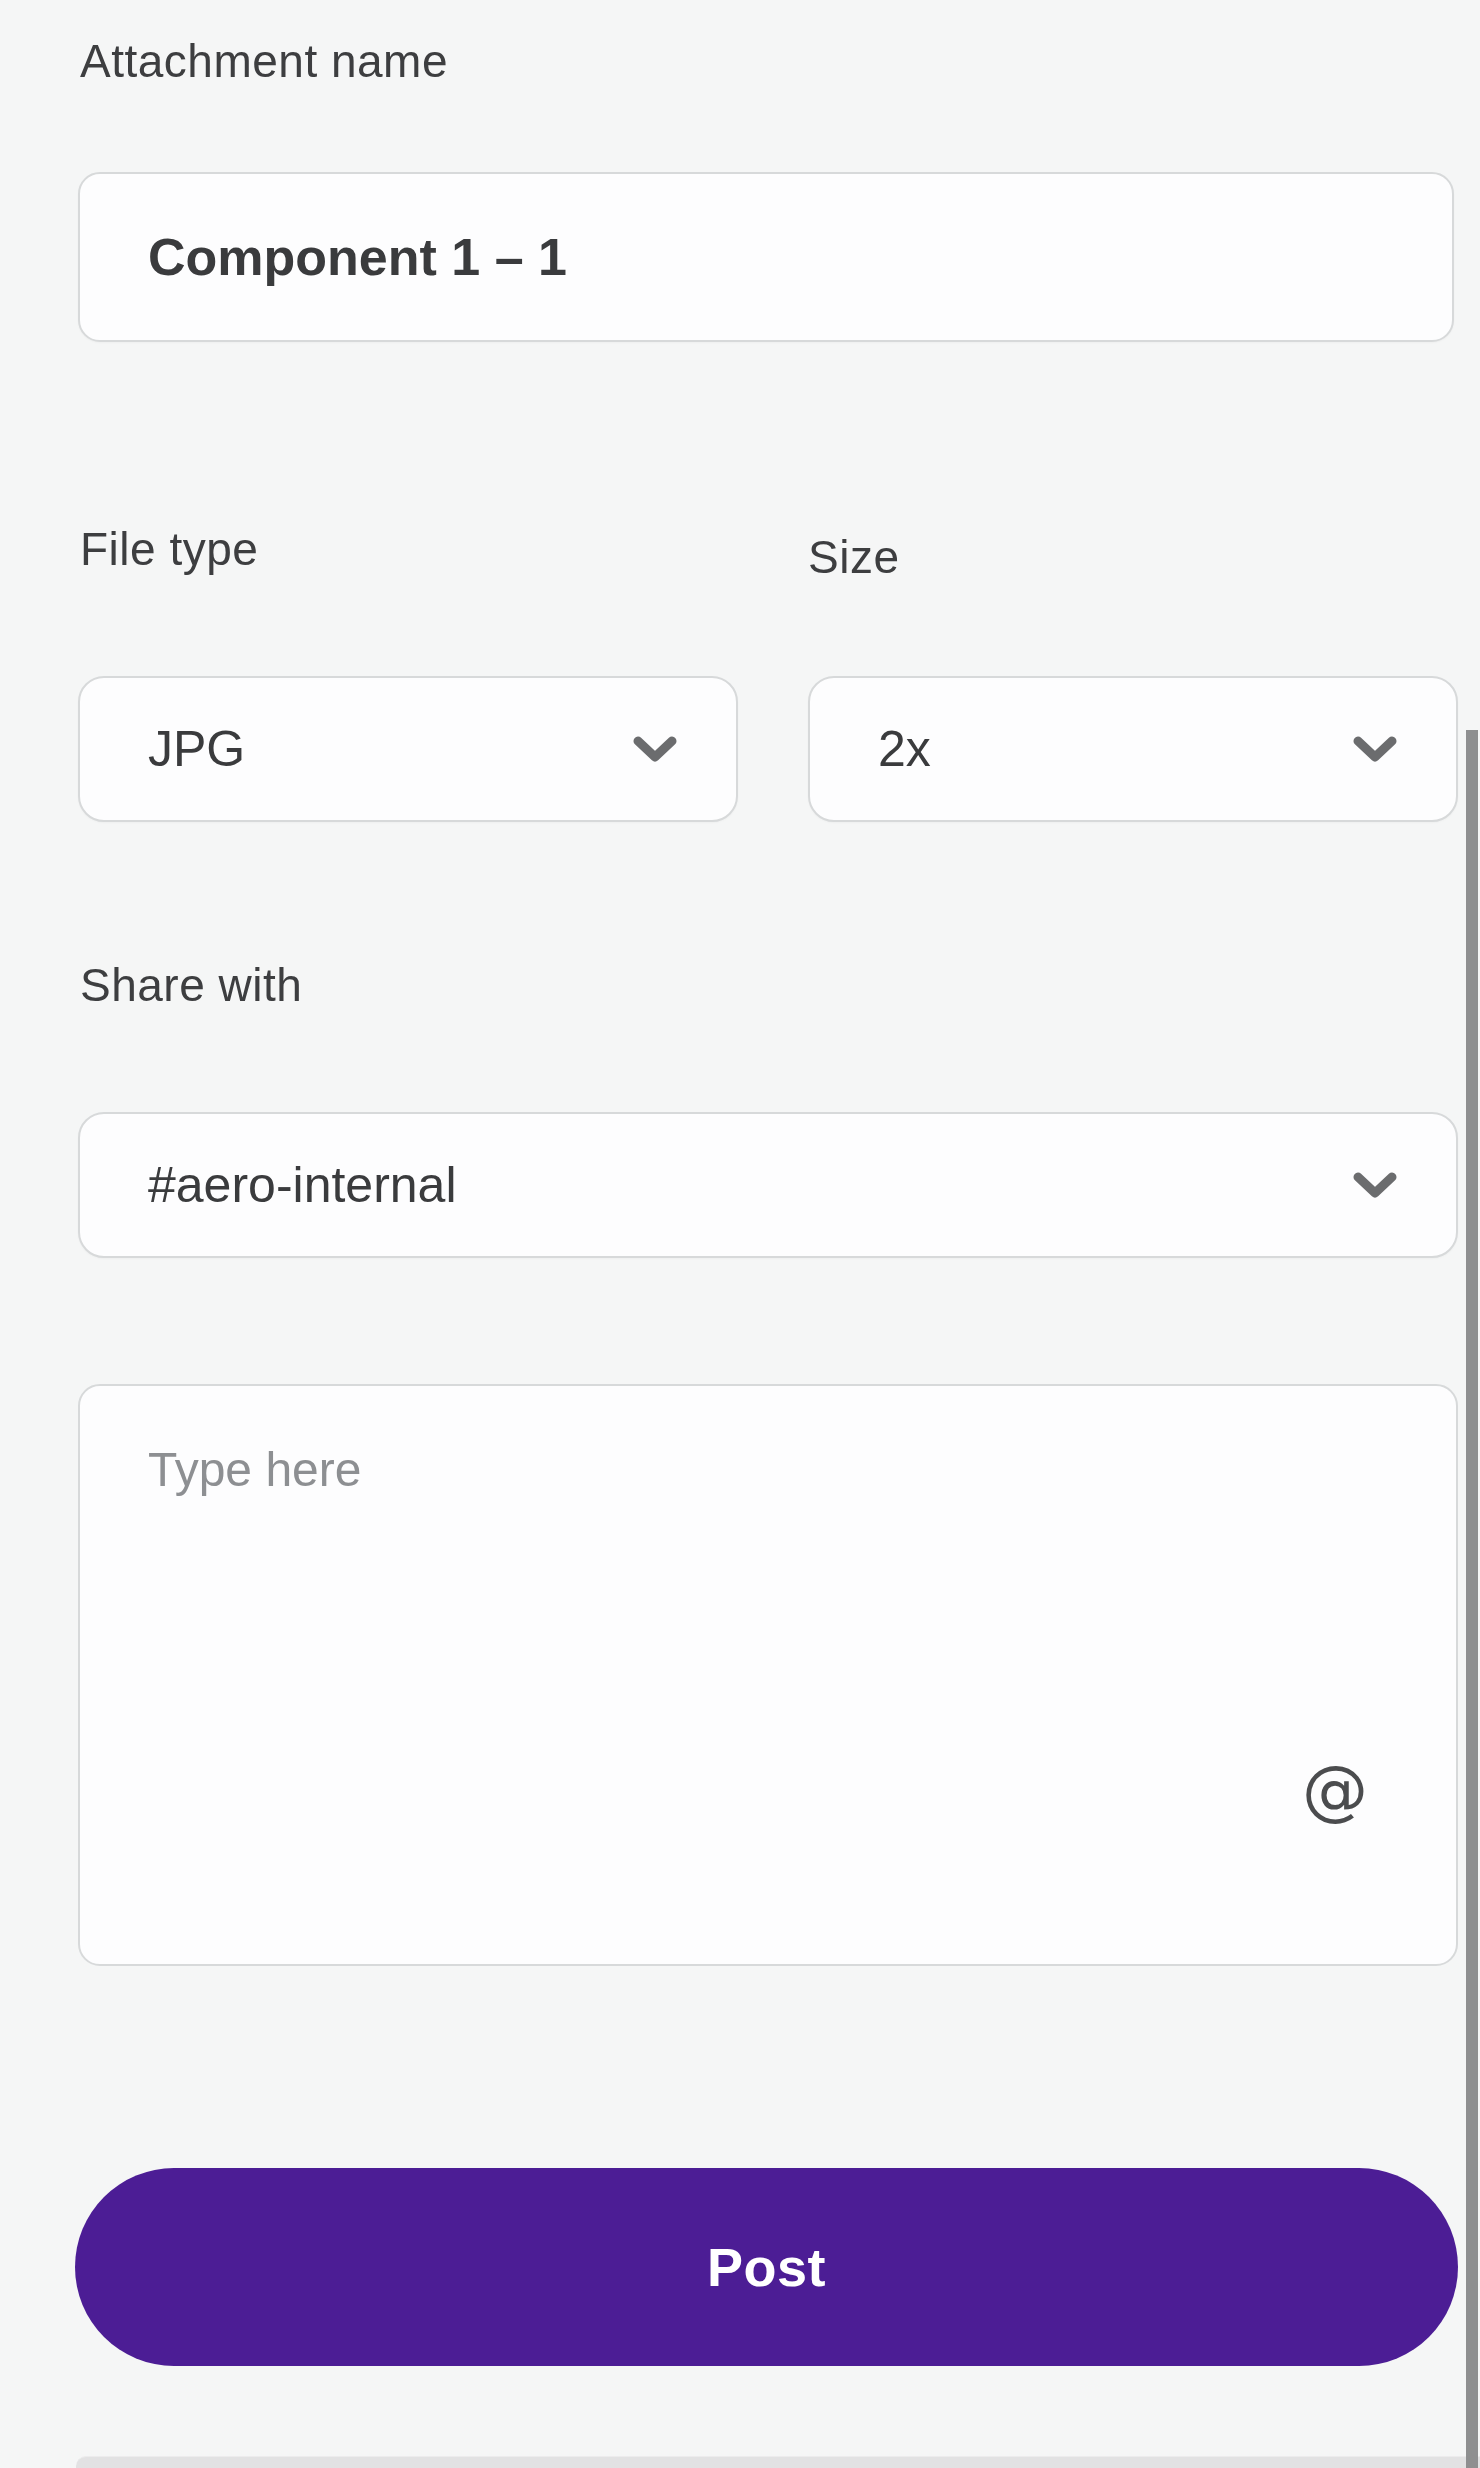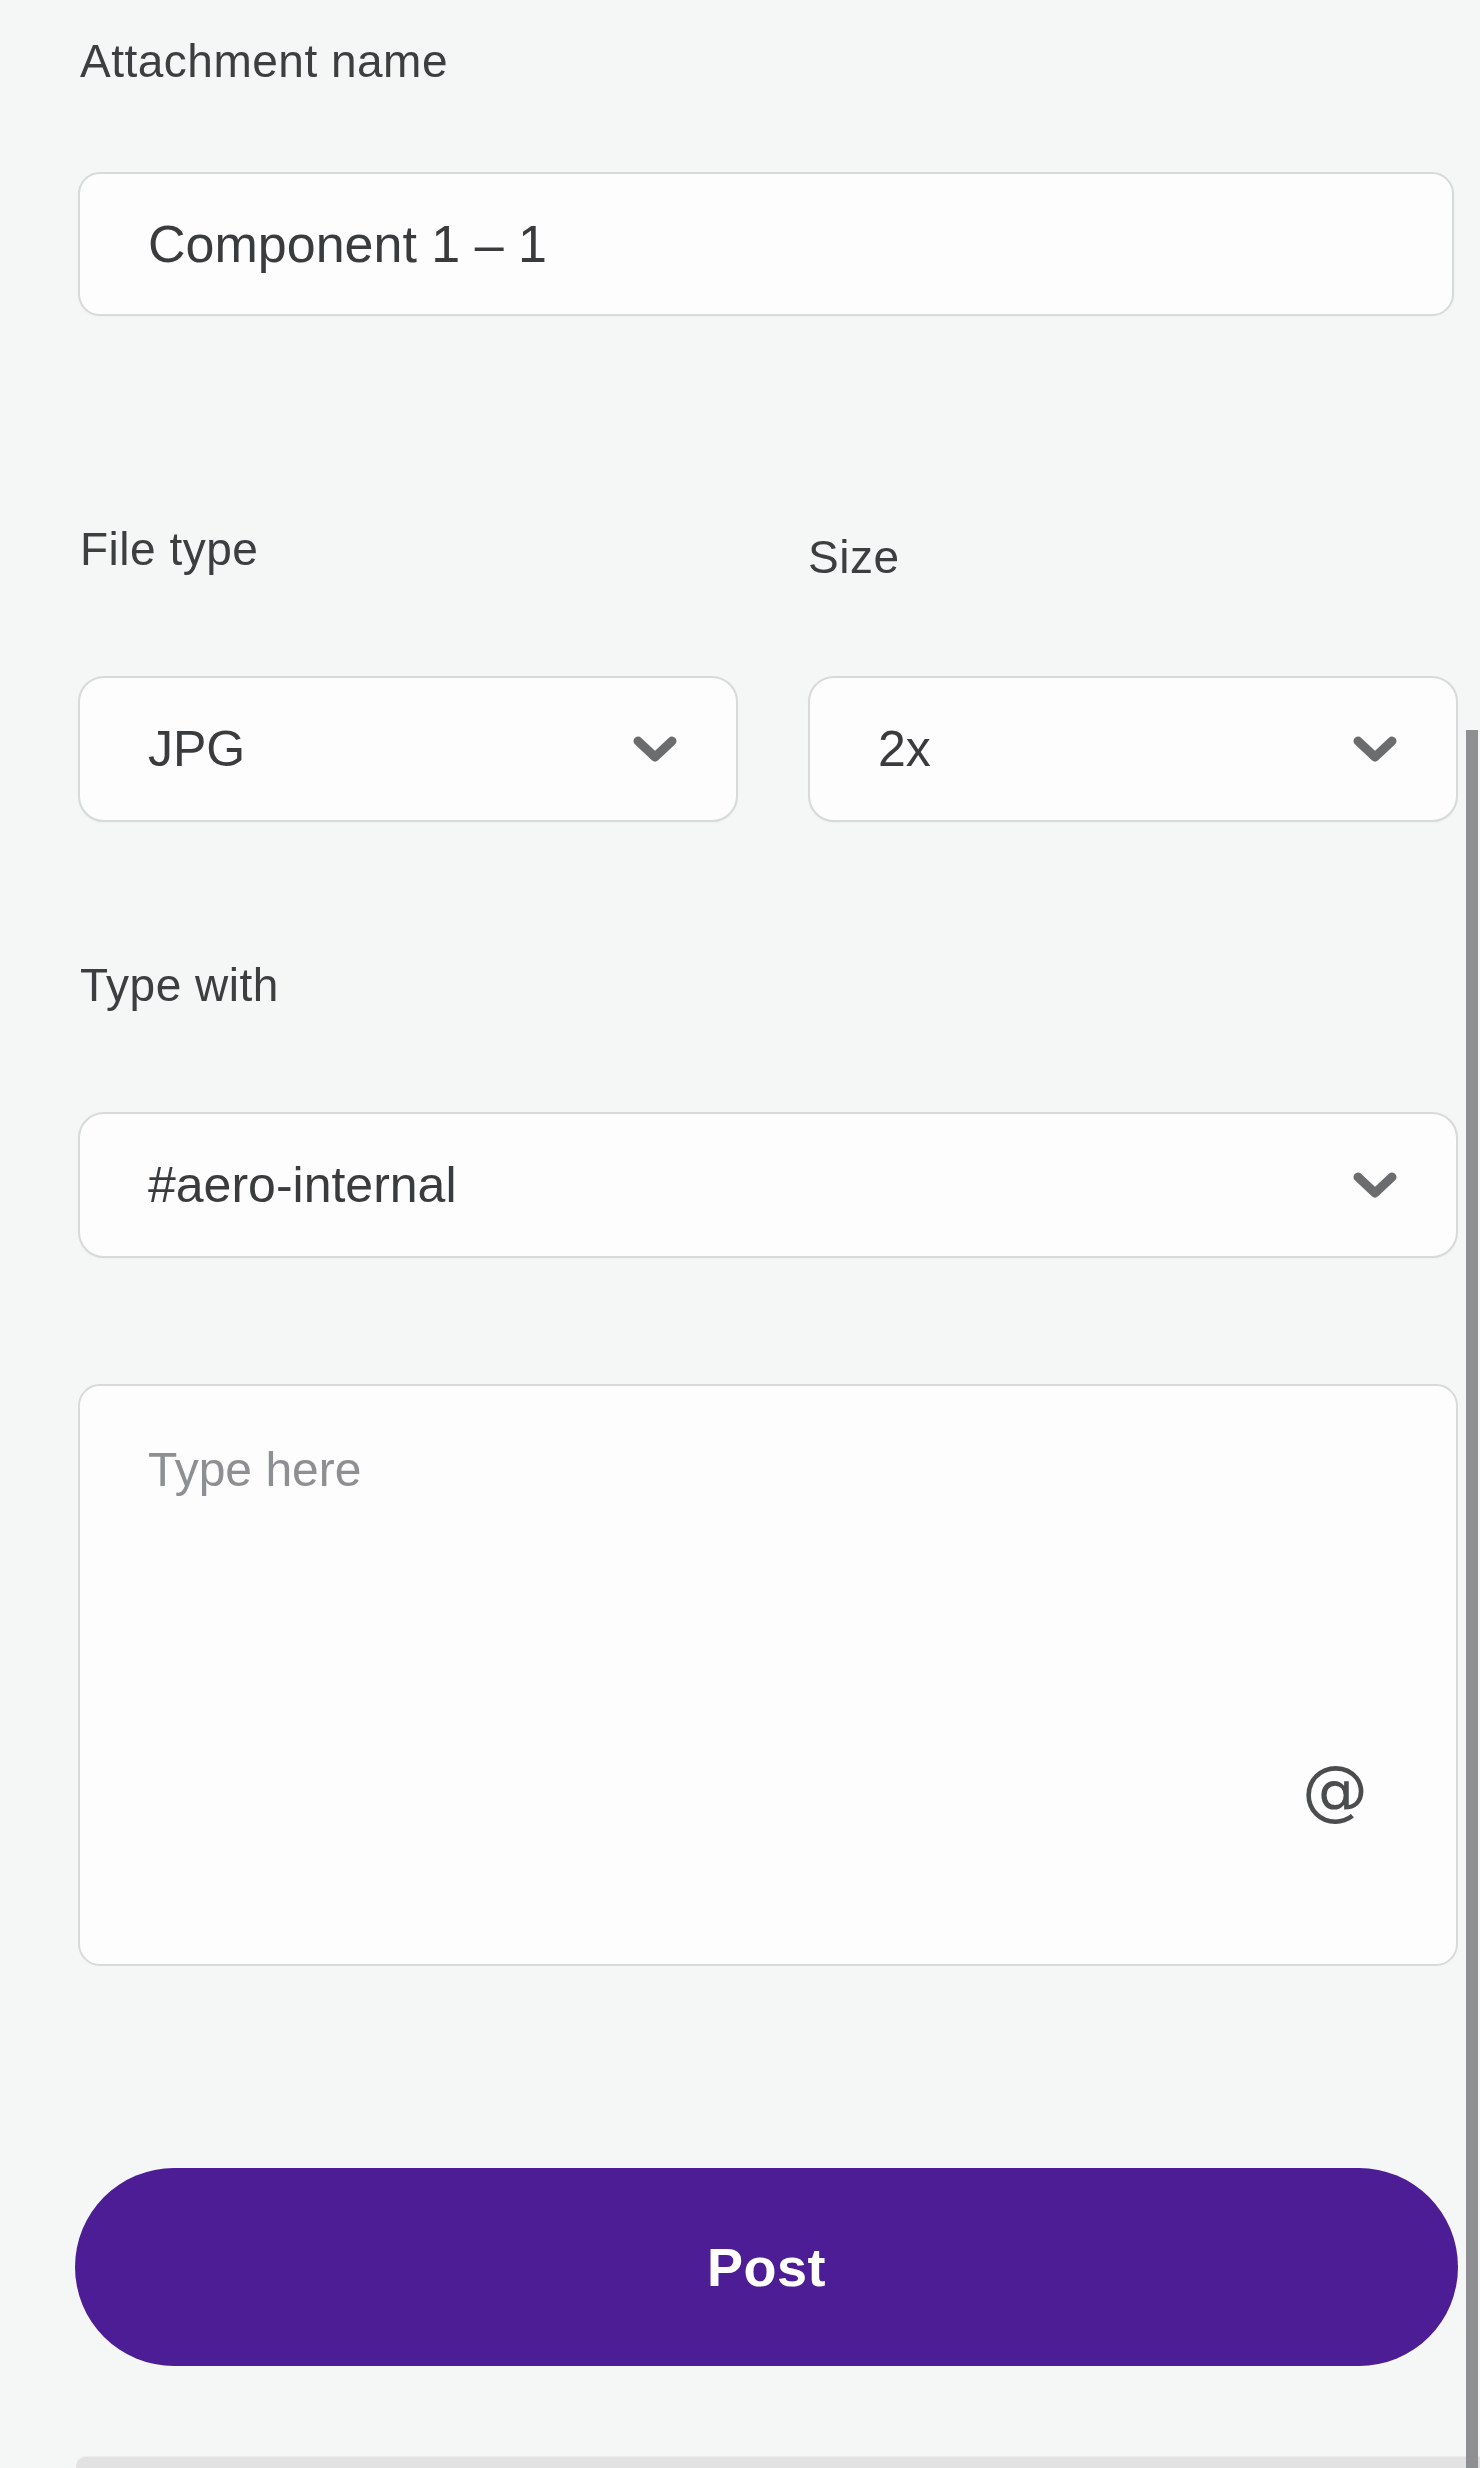--- a/index.html
+++ b/index.html
@@ -23,27 +23,28 @@
     letter-spacing: 0.5px;
   }
   .box {
     position: absolute;
     background: #fdfdfe;
     border: 2px solid #d7d9da;
     border-radius: 22px;
   }
   .text-input {
     left: 78px; top: 172px;
-    width: 1376px; height: 144px;
+    width: 1376px; height: 170px;
     padding: 0 60px 0 68px;
     font-family: "Liberation Sans", "DejaVu Sans", sans-serif;
     font-size: 52px;
     color: #3a3b3d;
     outline: none;
     box-shadow: 0 1px 2px rgba(0,0,0,0.03);
+    font-weight: bold;
   }
   .dropdown {
     display: flex;
     align-items: center;
     justify-content: space-between;
     padding: 0 58px 0 68px;
     cursor: pointer;
     box-shadow: 0 1px 2px rgba(0,0,0,0.03);
     border-radius: 26px;
   }
@@ -155,21 +156,21 @@
     </svg>
   </div>
 
   <div class="box dropdown dd-size">
     <span class="value">2x</span>
     <svg class="chevron" viewBox="0 0 46 30">
       <polyline points="6,7 23,23 40,7"></polyline>
     </svg>
   </div>
 
-  <div class="field-label label-share">Type with</div>
+  <div class="field-label label-share">Share with</div>
 
   <div class="box dropdown dd-share">
     <span class="value">#aero-internal</span>
     <svg class="chevron" viewBox="0 0 46 30">
       <polyline points="6,7 23,23 40,7"></polyline>
     </svg>
   </div>
 
   <div class="box message-box">
     <textarea placeholder="Type here" style=""></textarea>

